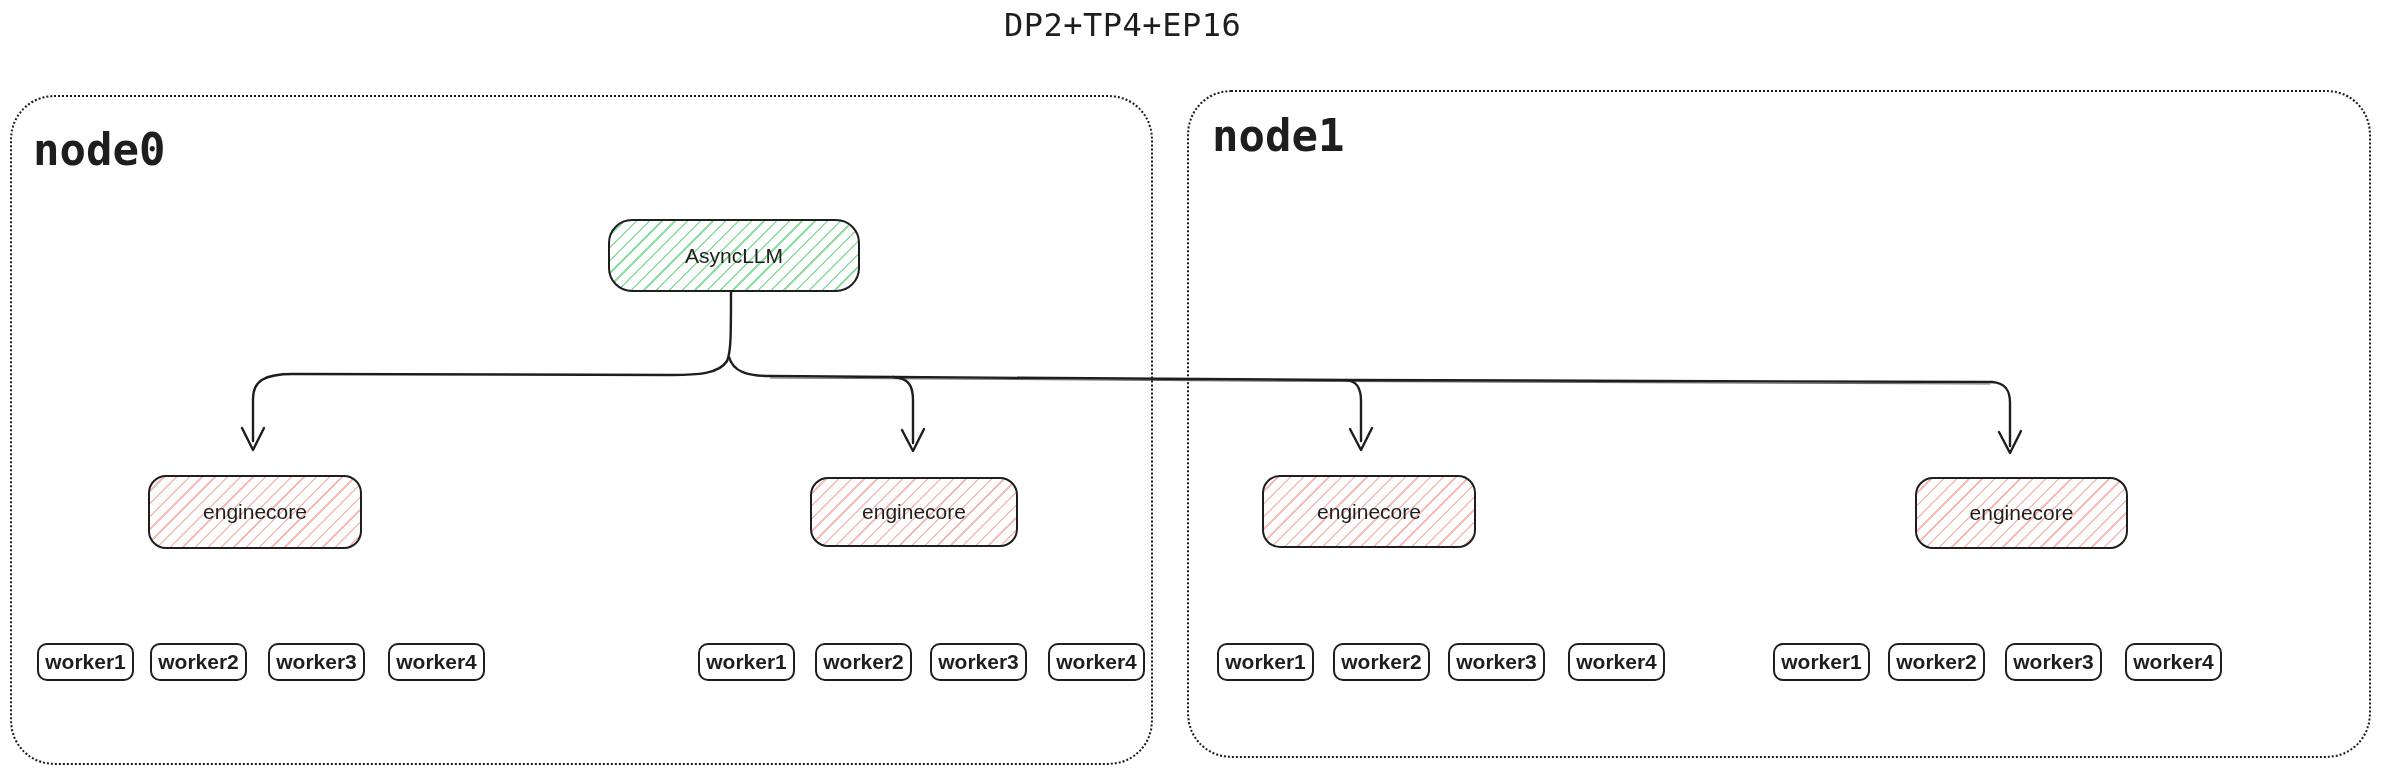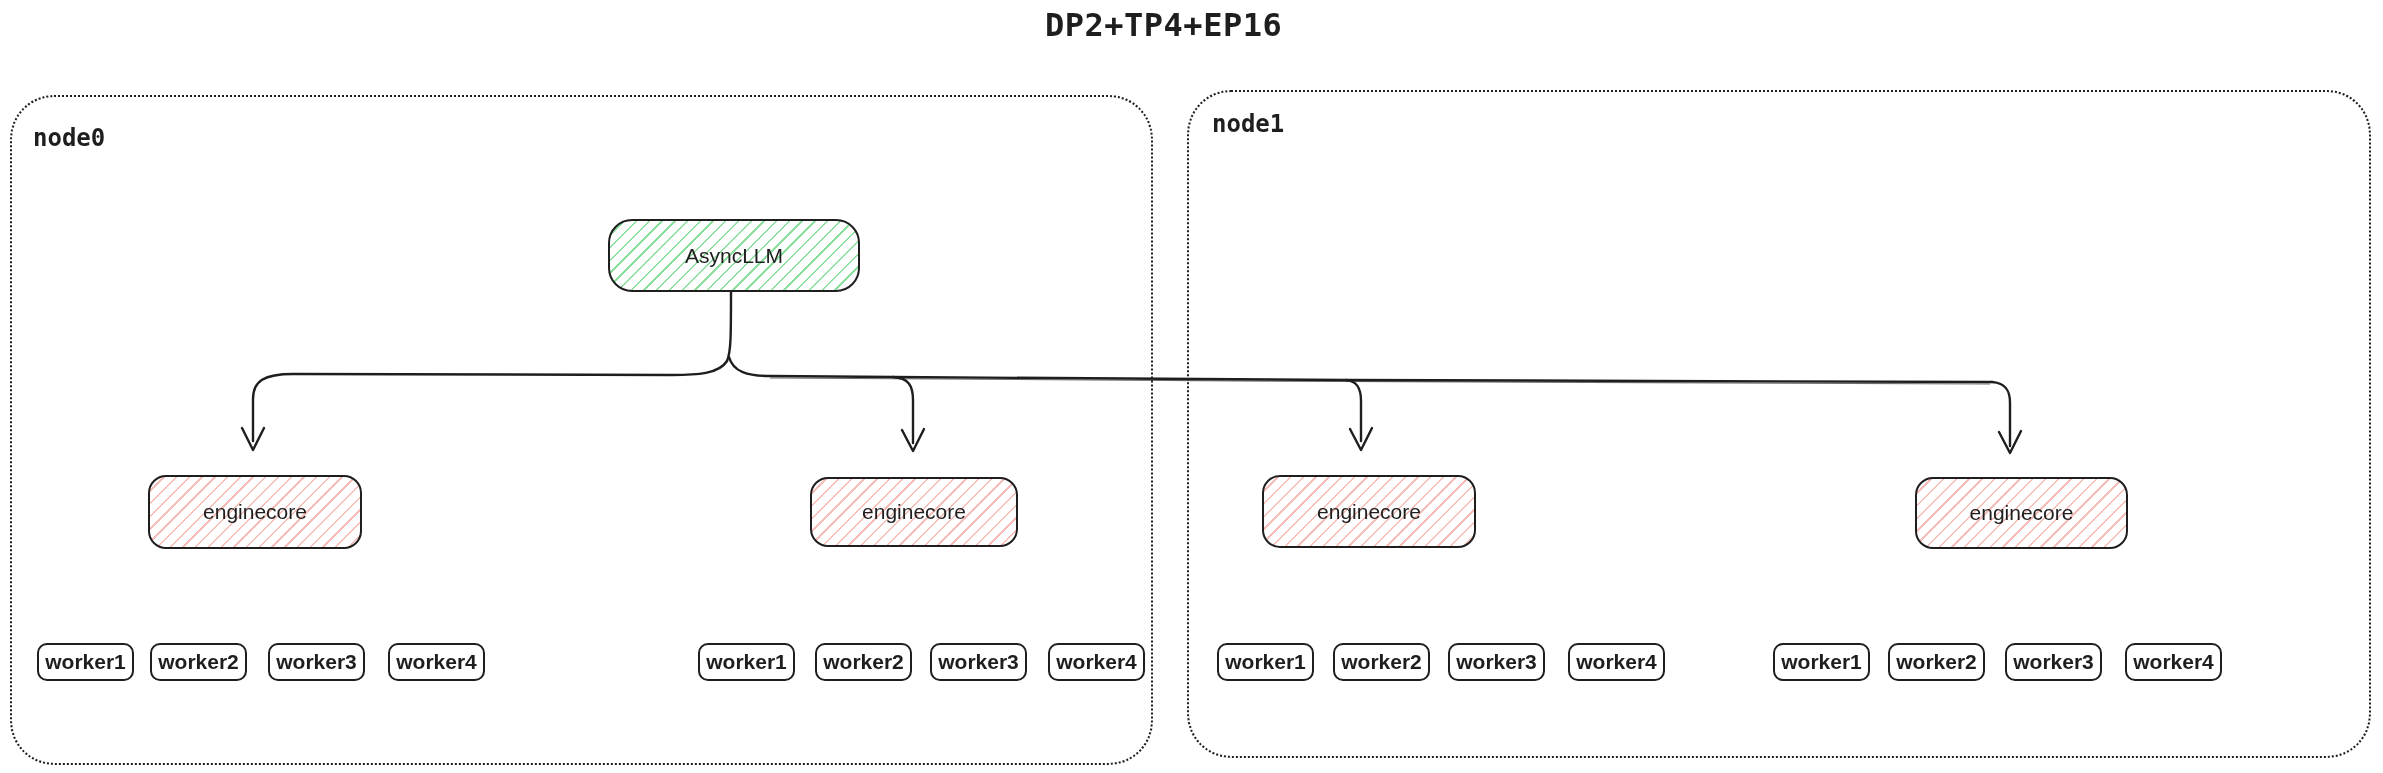--- a/index.html
+++ b/index.html
@@ -1,22 +1,22 @@
 <!DOCTYPE html>
 <html style="--stroke: #1e1e1e; --green: #8ee0a1; --red: #f7beb9;"><head>
 <meta charset="utf-8">
 <style>
   :root { --stroke:#1e1e1e; --green:#8ee0a1; --red:#f7beb9; }
   html,body { margin:0; padding:0; background:#ffffff; }
   #canvas { position:relative; width:2383px; height:773px; background:#fff; overflow:hidden;
             font-family:"Liberation Sans", sans-serif; color:var(--stroke); }
   .title { position:absolute; left:1004px; top:6px; font-family:"DejaVu Sans Mono", monospace;
-           font-size:32px; font-weight:700; letter-spacing:0.5px; white-space:nowrap;margin-left:41px; }
+           font-size:32px; font-weight:400; letter-spacing:0.5px; white-space:nowrap; }
   .node { position:absolute; border:2.6px dotted var(--stroke); border-radius:44px; box-sizing:border-box; }
-  .node-label { position:absolute; font-family:"DejaVu Sans Mono", monospace; font-size:24px;
+  .node-label { position:absolute; font-family:"DejaVu Sans Mono", monospace; font-size:44px;
                 font-weight:600; white-space:nowrap; }
   .box { position:absolute; box-sizing:border-box; border:2.8px solid var(--stroke); background-color:#fff;
          display:flex; align-items:center; justify-content:center; font-size:21px; white-space:nowrap; }
   .stack { border-radius:24px; }
   .ec { border-radius:18px; }
   .worker { position:absolute; box-sizing:border-box; width:97px; height:38px; background:#fff;
             border:2.2px solid var(--stroke); border-radius:10px; display:flex; align-items:center;
             justify-content:center; font-size:21px; white-space:nowrap;font-weight:bold; }
   .hatch-green { background-image:repeating-linear-gradient(135deg,
       var(--green) 0px, var(--green) 1.7px, transparent 1.7px, transparent 9px); }

